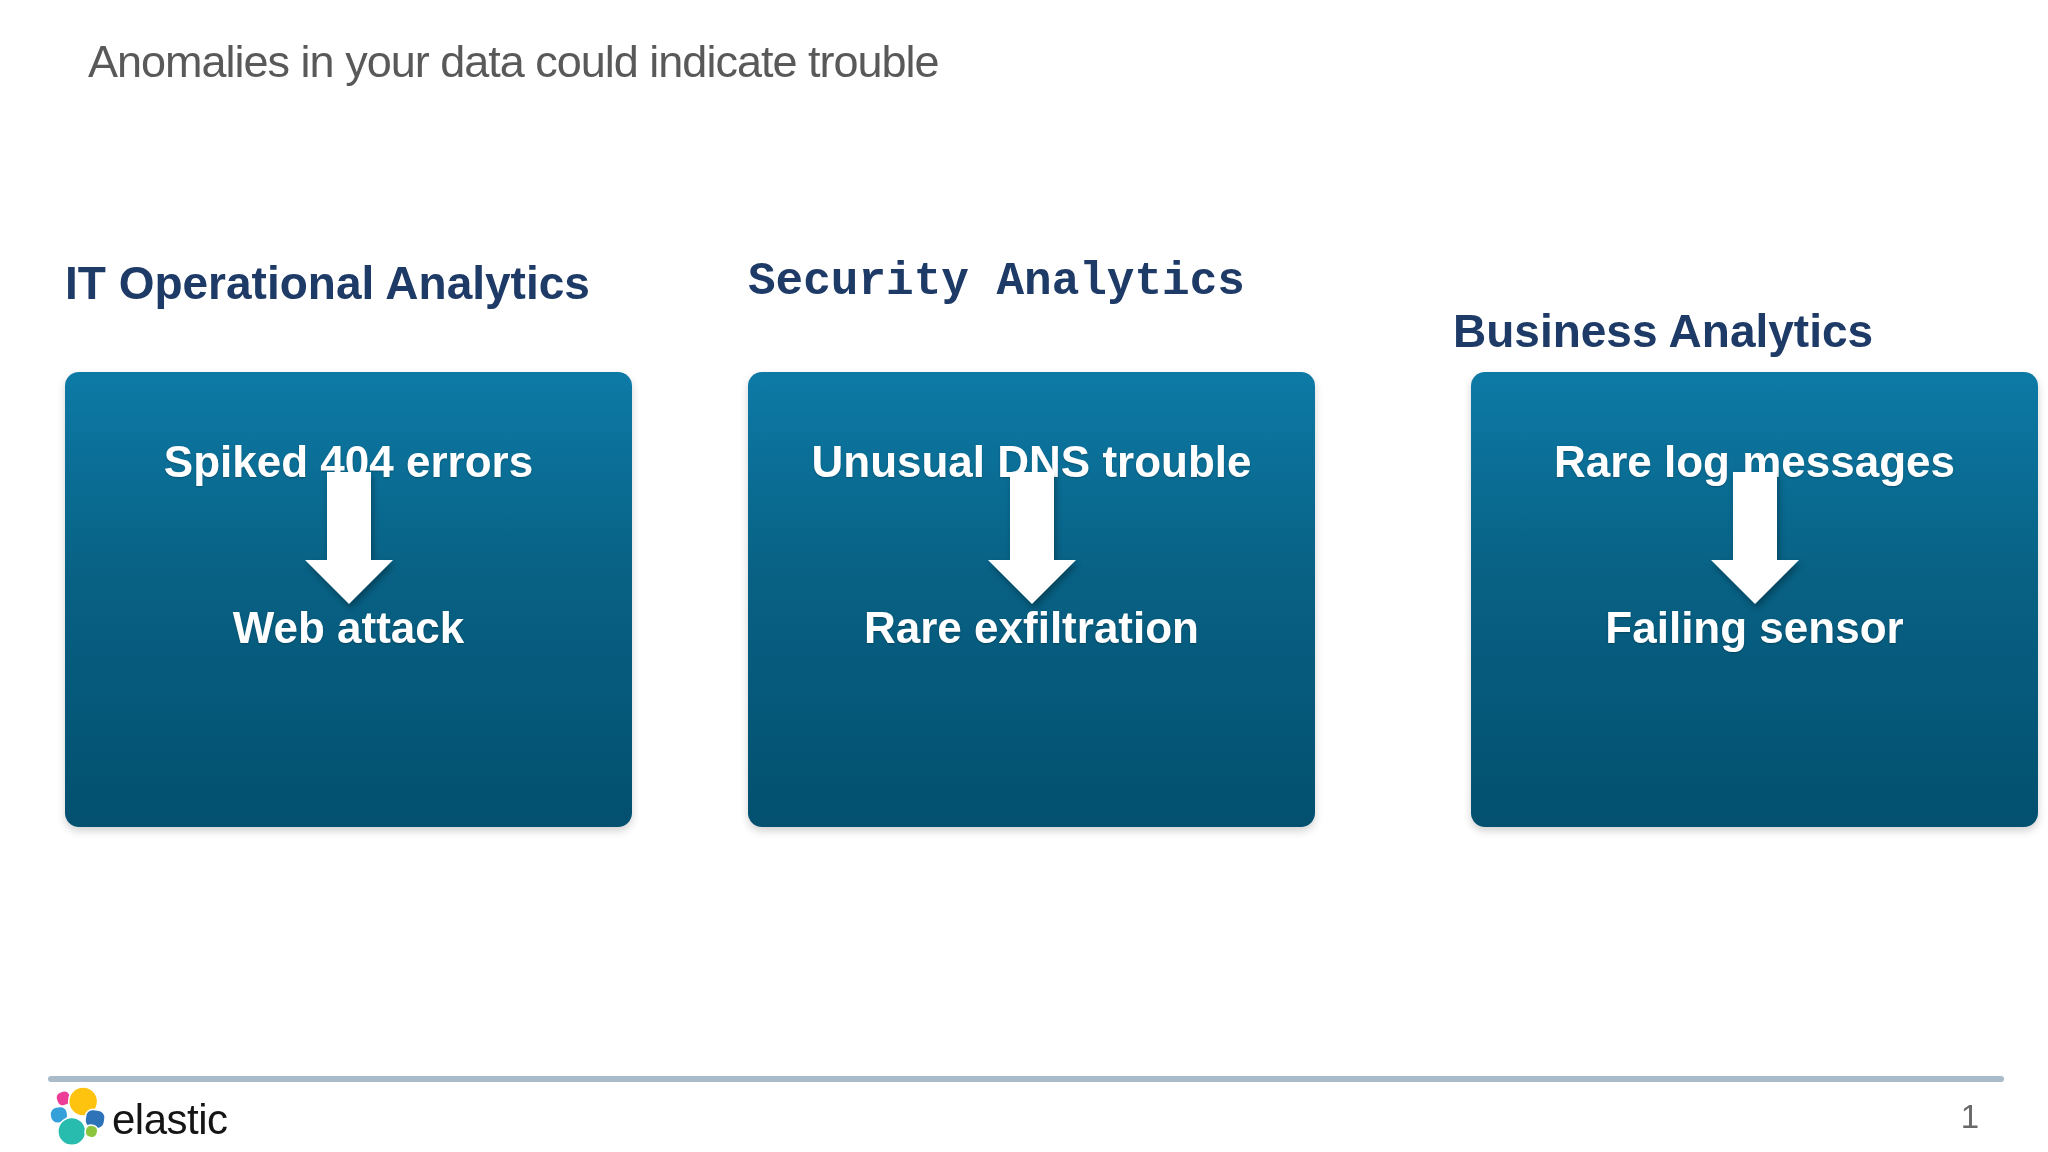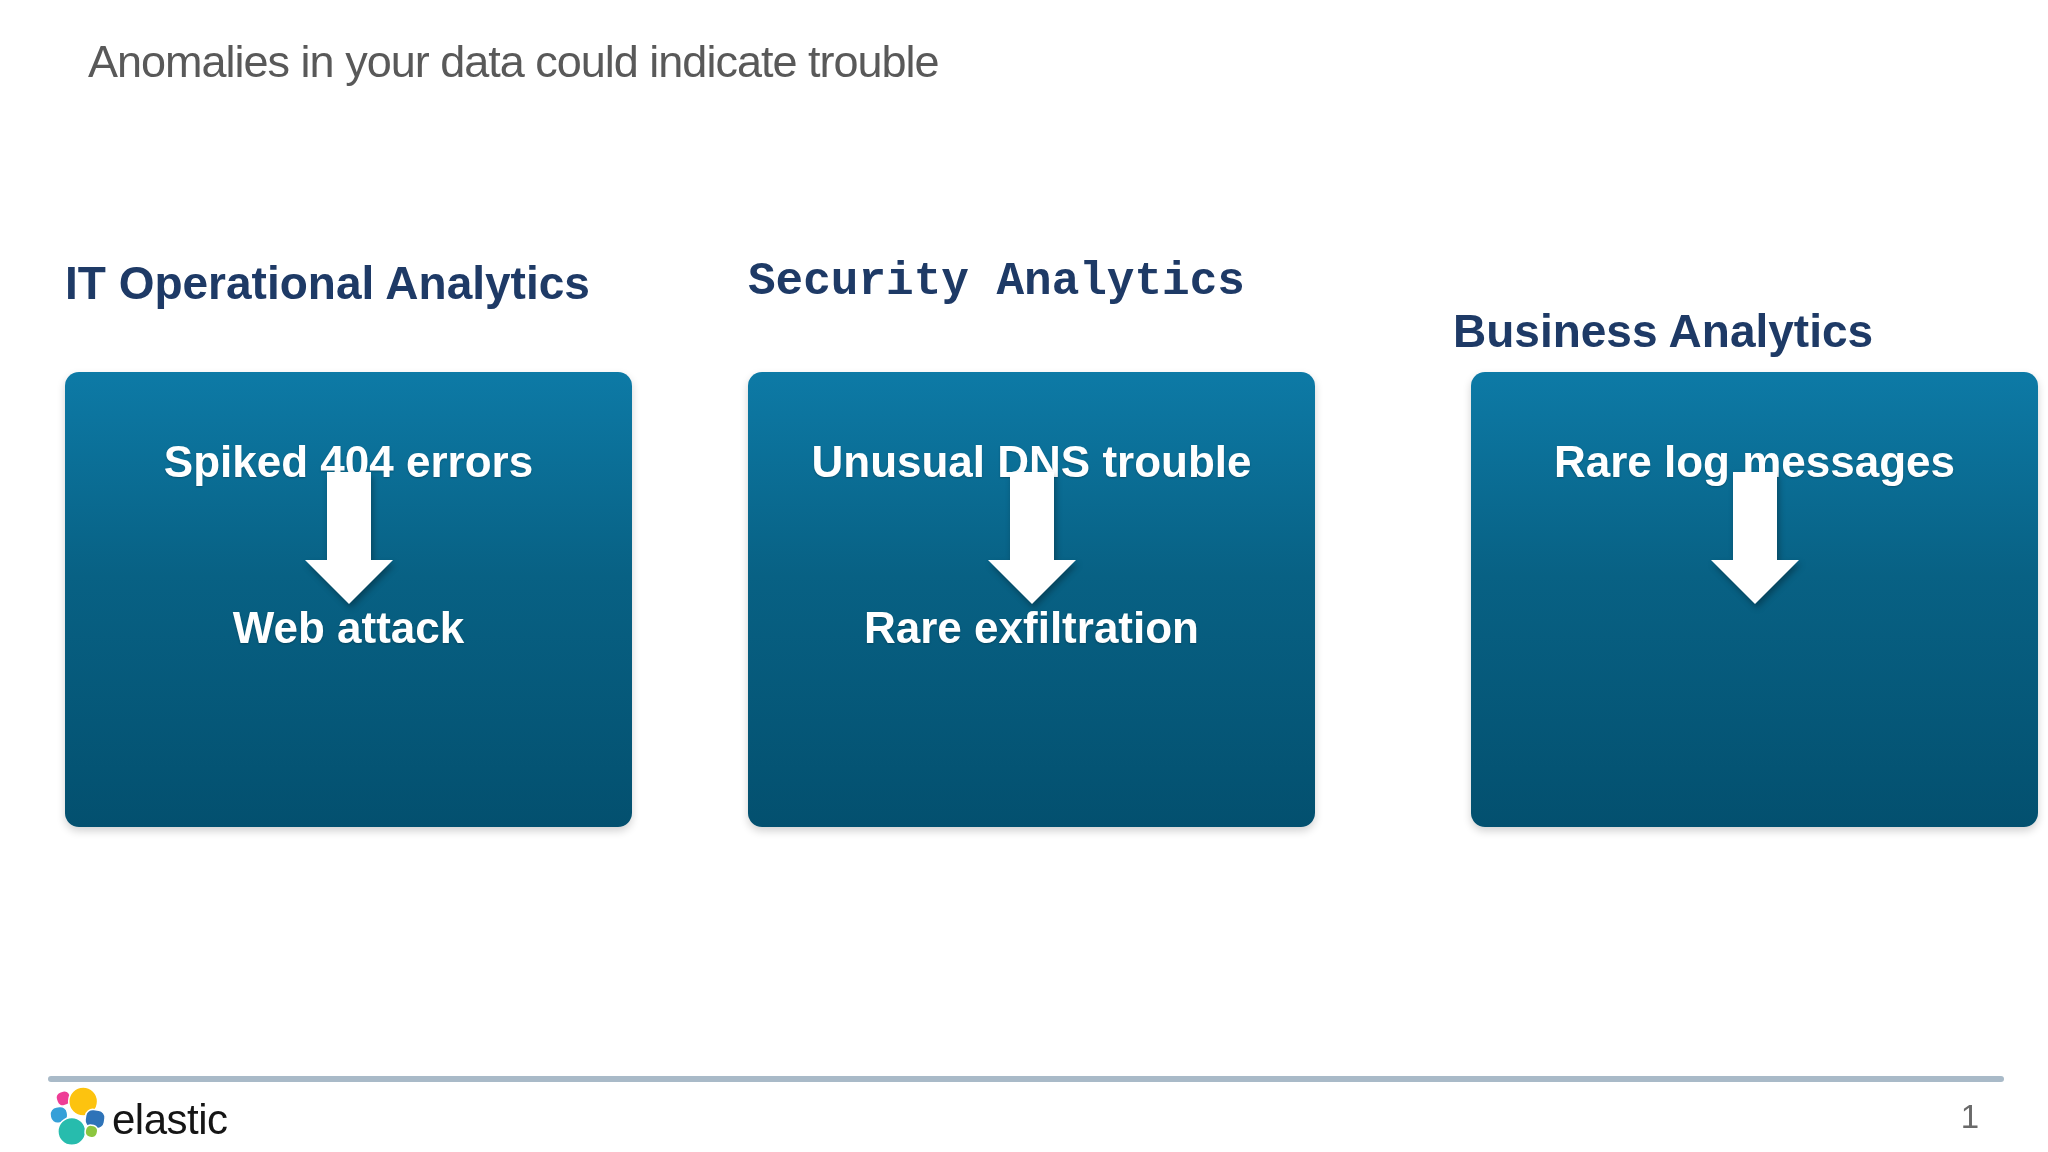--- a/index.html
+++ b/index.html
@@ -140,20 +140,21 @@
     <div class="card-label">Rare exfiltration</div>
   </div>
 
   <div class="card c2">
     <div class="card-label">Rare log messages</div>
     <div class="arrow-wrap">
       <svg width="88" height="132" viewBox="0 0 88 132">
         <polygon points="22,0 66,0 66,88 88,88 44,132 0,88 22,88" fill="#ffffff"></polygon>
       </svg>
     </div>
+    <div class="card-label">Failing sensor</div>
   </div>
 
   <div class="footer-line"></div>
 
   <div class="footer-logo">
     <svg width="64" height="64" viewBox="0 0 62 62">
       <rect x="10" y="5" width="14" height="14" rx="5.5" fill="#ee3d96" stroke="#ffffff" stroke-width="1.5" transform="rotate(-18 17 12)"></rect>
       <circle cx="36" cy="15" r="14" fill="#fdc30f" stroke="#ffffff" stroke-width="1.5"></circle>
       <rect x="4" y="20" width="17" height="16" rx="7" fill="#36a0d8" stroke="#ffffff" stroke-width="1.5" transform="rotate(-8 12.5 28)"></rect>
       <rect x="38" y="23" width="19" height="18" rx="7" fill="#2e73b8" stroke="#ffffff" stroke-width="1.5" transform="rotate(8 47.5 32)"></rect>

